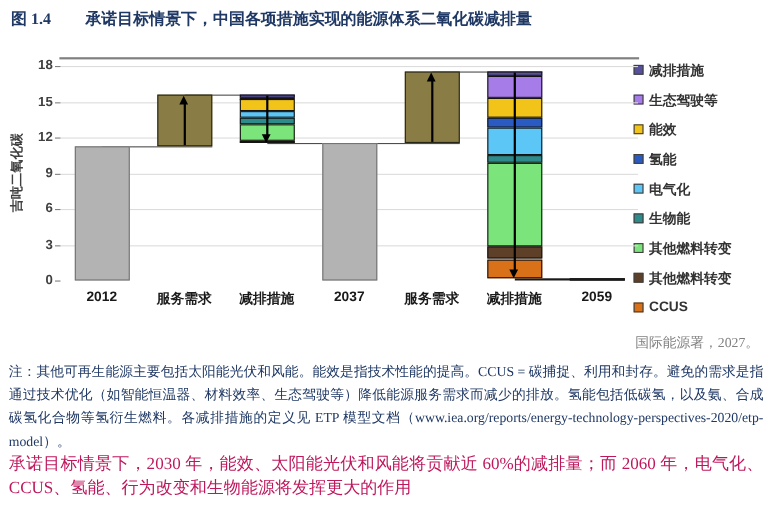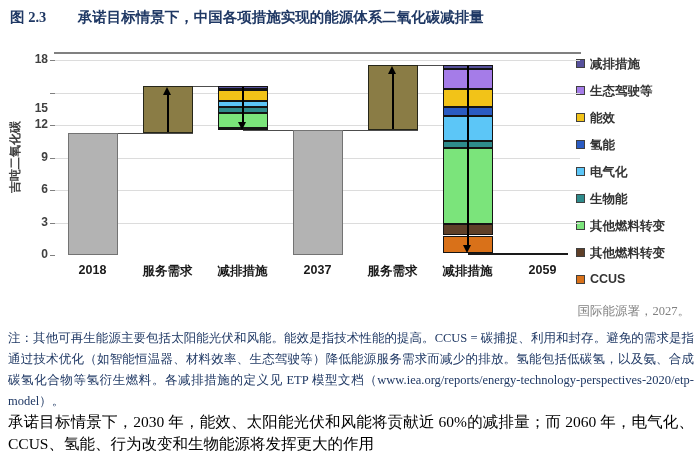--- a/index.html
+++ b/index.html
@@ -38,28 +38,28 @@
   .legend-item{position:absolute;left:0;height:20px;white-space:nowrap;}
   .legend-swatch{position:absolute;left:0;top:3px;width:9px;height:9px;
                  box-sizing:border-box;border:1px solid #404040;}
   .legend-label{position:absolute;left:14px;top:0;
                 font-family:"Liberation Sans","DejaVu Sans",sans-serif;
                 font-size:12.5px;font-weight:bold;color:#333333;}
 
   #source{position:absolute;top:303px;right:10px;color:#808080;font-size:12.5px;}
   #notes{position:absolute;top:328px;left:8px;width:686px;color:#1F3864;
          font-size:12.5px;line-height:21px;text-align:justify;}
-  #summary{position:absolute;top:411px;left:8px;width:686px;color:#000000;
+  #summary{position:absolute;top:411px;left:8px;width:686px;color:#be185d;
            font-size:15.5px;line-height:22px;text-align:justify;}
 </style>
 </head>
 <body>
 
 <div id="title-row">
-  <span id="fig-label">图 2.3</span>
+  <span id="fig-label">图 1.4</span>
   <span id="fig-title">承诺目标情景下，中国各项措施实现的能源体系二氧化碳减排量</span>
 </div>
 
 <div id="chart">
   <div id="plot-bg"></div>
   <div id="ylabel">吉吨二氧化碳</div>
   <div id="xaxis"></div>
   <div id="legend">
       <div class="legend-item" style="top: 0px;">
         <span class="legend-swatch" style="background: rgb(87, 81, 156);"></span>
@@ -107,32 +107,32 @@
     <div class="tickmark" style="top: 138px;"></div>
     <div class="ytick" style="top: 130px;">6</div>
     <div class="gridline" style="top: 105.5px;"></div>
     <div class="tickmark" style="top: 105.5px;"></div>
     <div class="ytick" style="top: 97.5px;">9</div>
     <div class="gridline" style="top: 73px;"></div>
     <div class="tickmark" style="top: 73px;"></div>
     <div class="ytick" style="top: 65px;">12</div>
     <div class="gridline" style="top: 40.5px;"></div>
     <div class="tickmark" style="top: 40.5px;"></div>
-    <div class="ytick" style="top: 49px; text-align: right;">15</div>
+    <div class="ytick" style="top: 33px; text-align: right;">15</div>
     <div class="gridline" style="top: 8px;"></div>
     <div class="tickmark" style="top: 8px;"></div>
     <div class="ytick" style="top: 0px; text-align: right;">18</div>
     <div class="connector" style="top: 80.5833px; left: 92.5px; width: 100px;"></div>
     <div class="connector" style="top: 34px; left: 167.5px; width: 100px;"></div>
     <div class="connector" style="top: 78.4167px; left: 242.5px; width: 100px;"></div>
     <div class="connector" style="top: 78.4167px; left: 317.5px; width: 100px;"></div>
     <div class="connector" style="top: 13.4167px; left: 392.5px; width: 100px;"></div>
     <div class="connector strong" style="top: 201.375px; left: 467.5px; width: 100px;"></div>
     <div class="bar" style="left: 67.5px; width: 50px; top: 80.5833px; height: 122.417px; background: rgb(179, 179, 179); border-color: rgb(115, 115, 115);"></div>
-    <div class="xlabel" style="left: 55px; width: 75px; top: 211px;">2018</div>
+    <div class="xlabel" style="left: 55px; width: 75px; top: 211px;">2012</div>
     <div class="bar" style="left: 142.5px; width: 50px; top: 34px; height: 46.5833px; background: rgb(138, 124, 69); border-color: rgb(38, 38, 25);"></div>
     <div class="arrow-line" style="left: 166.5px; top: 42px; height: 37.5833px;"></div>
     <div class="ah up" style="left: 163px; top: 35px;"></div>
     <div class="xlabel" style="left: 130px; width: 75px; top: 211px;">服务需求</div>
     <div class="seg" style="left: 217.5px; width: 50px; top: 34px; height: 3.25px; background: rgb(87, 81, 156);"></div>
     <div class="seg" style="left: 217.5px; width: 50px; top: 37.25px; height: 1.5px; background: rgb(165, 124, 232);"></div>
     <div class="seg" style="left: 217.5px; width: 50px; top: 38.3333px; height: 10.8333px; background: rgb(242, 195, 24);"></div>
     <div class="seg" style="left: 217.5px; width: 50px; top: 49.1667px; height: 5.95833px; background: rgb(92, 198, 247);"></div>
     <div class="seg" style="left: 217.5px; width: 50px; top: 55.125px; height: 5.95833px; background: rgb(46, 139, 139);"></div>
     <div class="seg" style="left: 217.5px; width: 50px; top: 61.0833px; height: 15.1667px; background: rgb(123, 228, 123);"></div>

